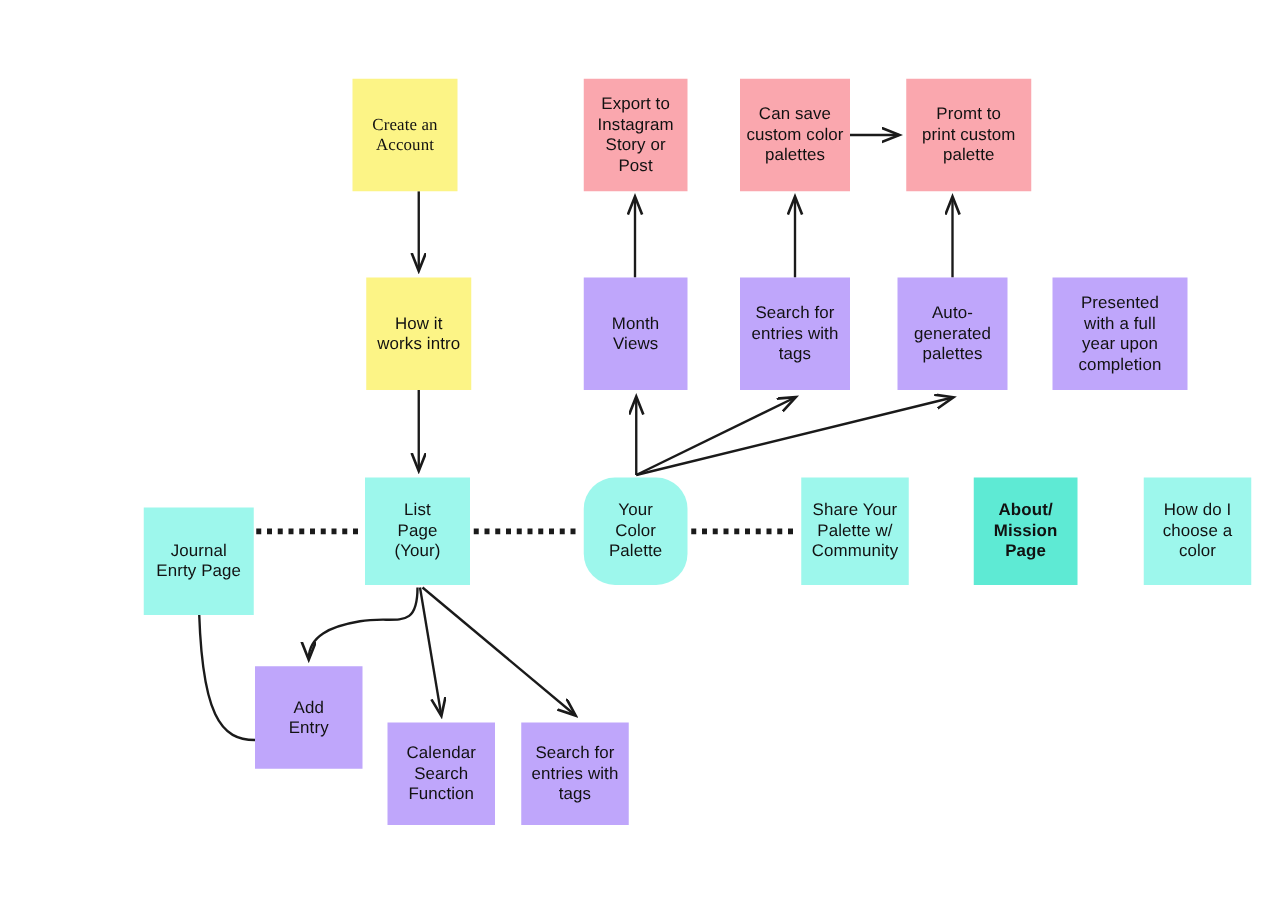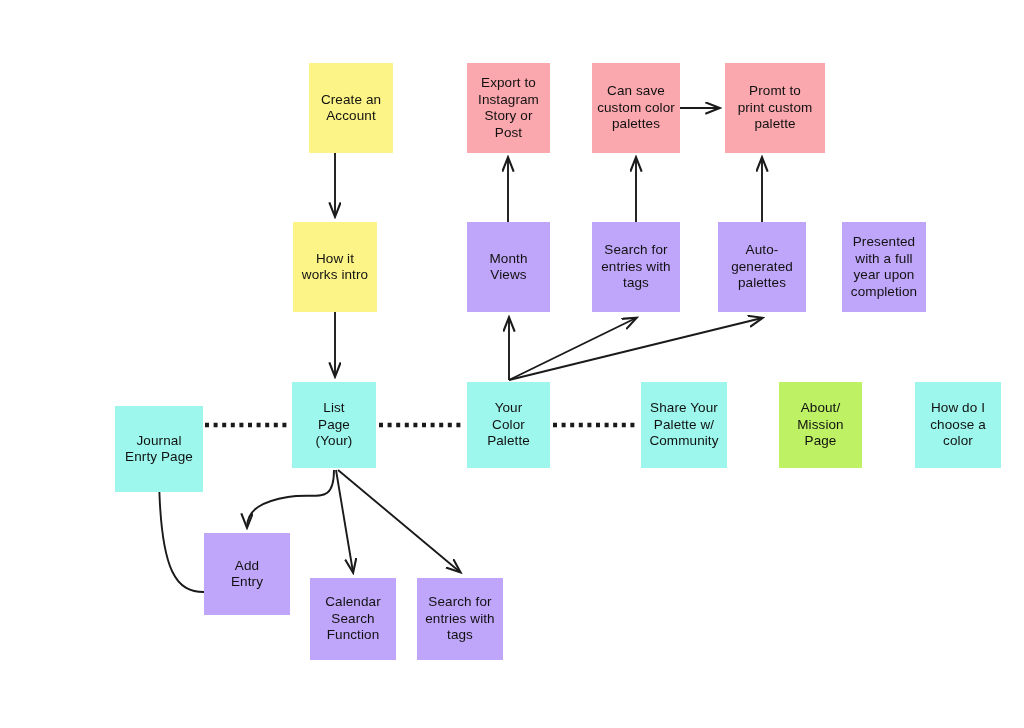--- a/index.html
+++ b/index.html
@@ -87,57 +87,57 @@
     <path d="M 334,470 C 334,506 316,492 288,497 C 264,501 247,509 247,527" fill="none" stroke="#1a1a1a" stroke-width="1.9" marker-end="url(#arrowhead)"></path>
 
     <path d="M 204,592 C 178,592 160,576 159,474" fill="none" stroke="#1a1a1a" stroke-width="1.9" marker-end="url(#arrowhead)"></path>
 
     <line x1="336" y1="470" x2="353" y2="572" stroke="#1a1a1a" stroke-width="1.9" marker-end="url(#arrowhead)"></line>
 
     <line x1="338" y1="470" x2="460" y2="572" stroke="#1a1a1a" stroke-width="1.9" marker-end="url(#arrowhead)"></line>
   </svg>
 
   <div id="node-layer">
-      <div class="node" style="left: 309px; top: 63px; width: 84px; height: 90px; background: rgb(252, 244, 134);"><span class="node-label">Create an
+      <div class="node" style="left: 282px; top: 63px; width: 84px; height: 90px; background: rgb(252, 244, 134); font-family: Liberation Serif, serif;"><span class="node-label">Create an
 Account</span></div>
       <div class="node" style="left: 467px; top: 63px; width: 83px; height: 90px; background: rgb(250, 167, 174); text-align: center;"><span class="node-label">Export to
 Instagram
 Story or Post</span></div>
       <div class="node" style="left: 592px; top: 63px; width: 88px; height: 90px; background: rgb(250, 167, 174);"><span class="node-label">Can save
 custom color
 palettes</span></div>
       <div class="node" style="left: 725px; top: 63px; width: 100px; height: 90px; background: rgb(250, 167, 174);"><span class="node-label">Promt to
 print custom
 palette</span></div>
       <div class="node" style="left: 293px; top: 222px; width: 84px; height: 90px; background: rgb(252, 244, 134);"><span class="node-label">How it
 works intro</span></div>
       <div class="node" style="left: 467px; top: 222px; width: 83px; height: 90px; background: rgb(191, 166, 251);"><span class="node-label">Month
 Views</span></div>
       <div class="node" style="left: 592px; top: 222px; width: 88px; height: 90px; background: rgb(191, 166, 251);"><span class="node-label">Search for
 entries with
 tags</span></div>
       <div class="node" style="left: 718px; top: 222px; width: 88px; height: 90px; background: rgb(191, 166, 251);"><span class="node-label">Auto-
 generated
 palettes</span></div>
-      <div class="node" style="left: 842px; top: 222px; width: 84px; height: 90px; background: rgb(191, 166, 251);"><span class="node-label">Presented
+      <div class="node" style="left: 842px; top: 222px; width: 108px; height: 90px; background: rgb(191, 166, 251);"><span class="node-label">Presented
 with a full
 year upon
 completion</span></div>
       <div class="node" style="left: 115px; top: 382px; width: 88px; height: 86px; background: rgb(157, 247, 236); margin-top: 24px;"><span class="node-label">Journal
 Enrty Page</span></div>
       <div class="node" style="left: 292px; top: 382px; width: 84px; height: 86px; background: rgb(157, 247, 236);"><span class="node-label">List
 Page
 (Your)</span></div>
-      <div class="node" style="left: 467px; top: 382px; width: 83px; height: 86px; background: rgb(157, 247, 236);"><span class="node-label">Your
+      <div class="node" style="left: 467px; top: 382px; width: 83px; height: 86px; background: rgb(157, 247, 236); border-radius: 25px;"><span class="node-label">Your
 Color
 Palette</span></div>
       <div class="node" style="left: 641px; top: 382px; width: 86px; height: 86px; background: rgb(157, 247, 236);"><span class="node-label">Share Your
 Palette w/
 Community</span></div>
-      <div class="node" style="left: 779px; top: 382px; width: 83px; height: 86px; background: #bef264;"><span class="node-label">About/
+      <div class="node" style="left: 779px; top: 382px; width: 83px; height: 86px; background: #5eead4; font-weight: bold;"><span class="node-label">About/
 Mission
 Page</span></div>
       <div class="node" style="left: 915px; top: 382px; width: 86px; height: 86px; background: rgb(157, 247, 236);"><span class="node-label">How do I
 choose a
 color</span></div>
       <div class="node" style="left: 204px; top: 533px; width: 86px; height: 82px; background: rgb(191, 166, 251);"><span class="node-label">Add
 Entry</span></div>
       <div class="node" style="left: 310px; top: 578px; width: 86px; height: 82px; background: rgb(191, 166, 251);"><span class="node-label">Calendar
 Search
 Function</span></div>

